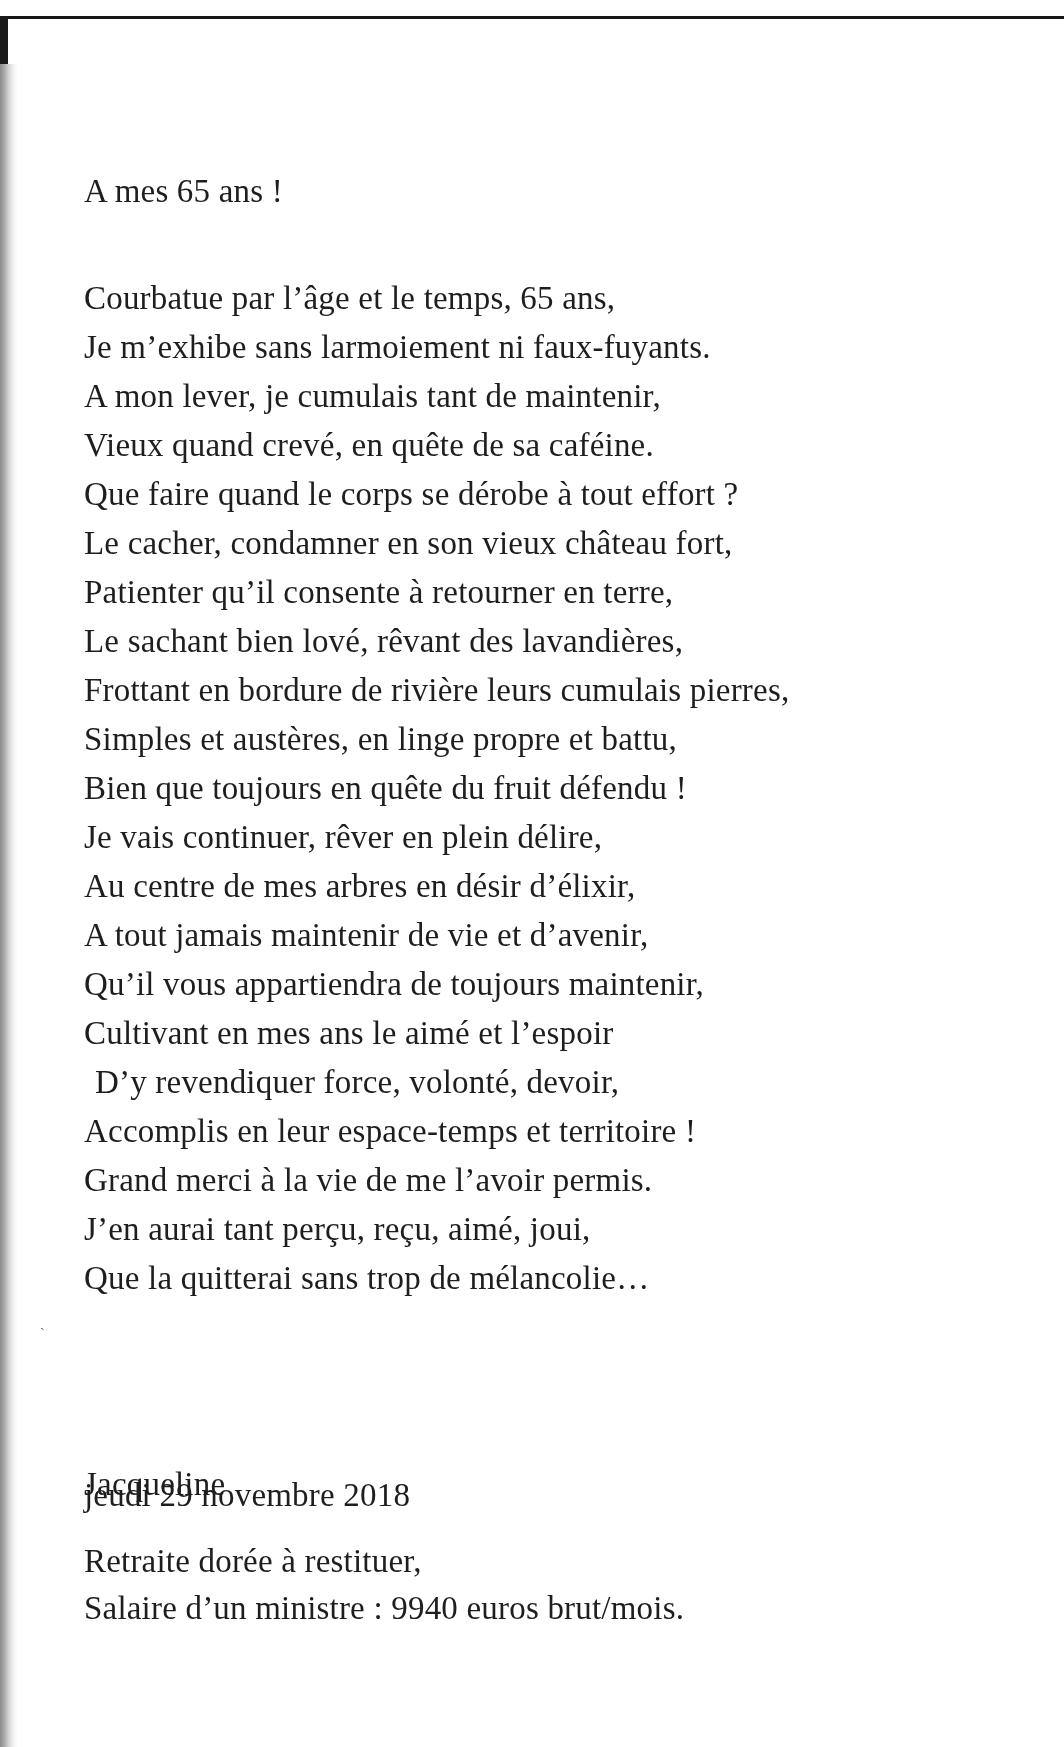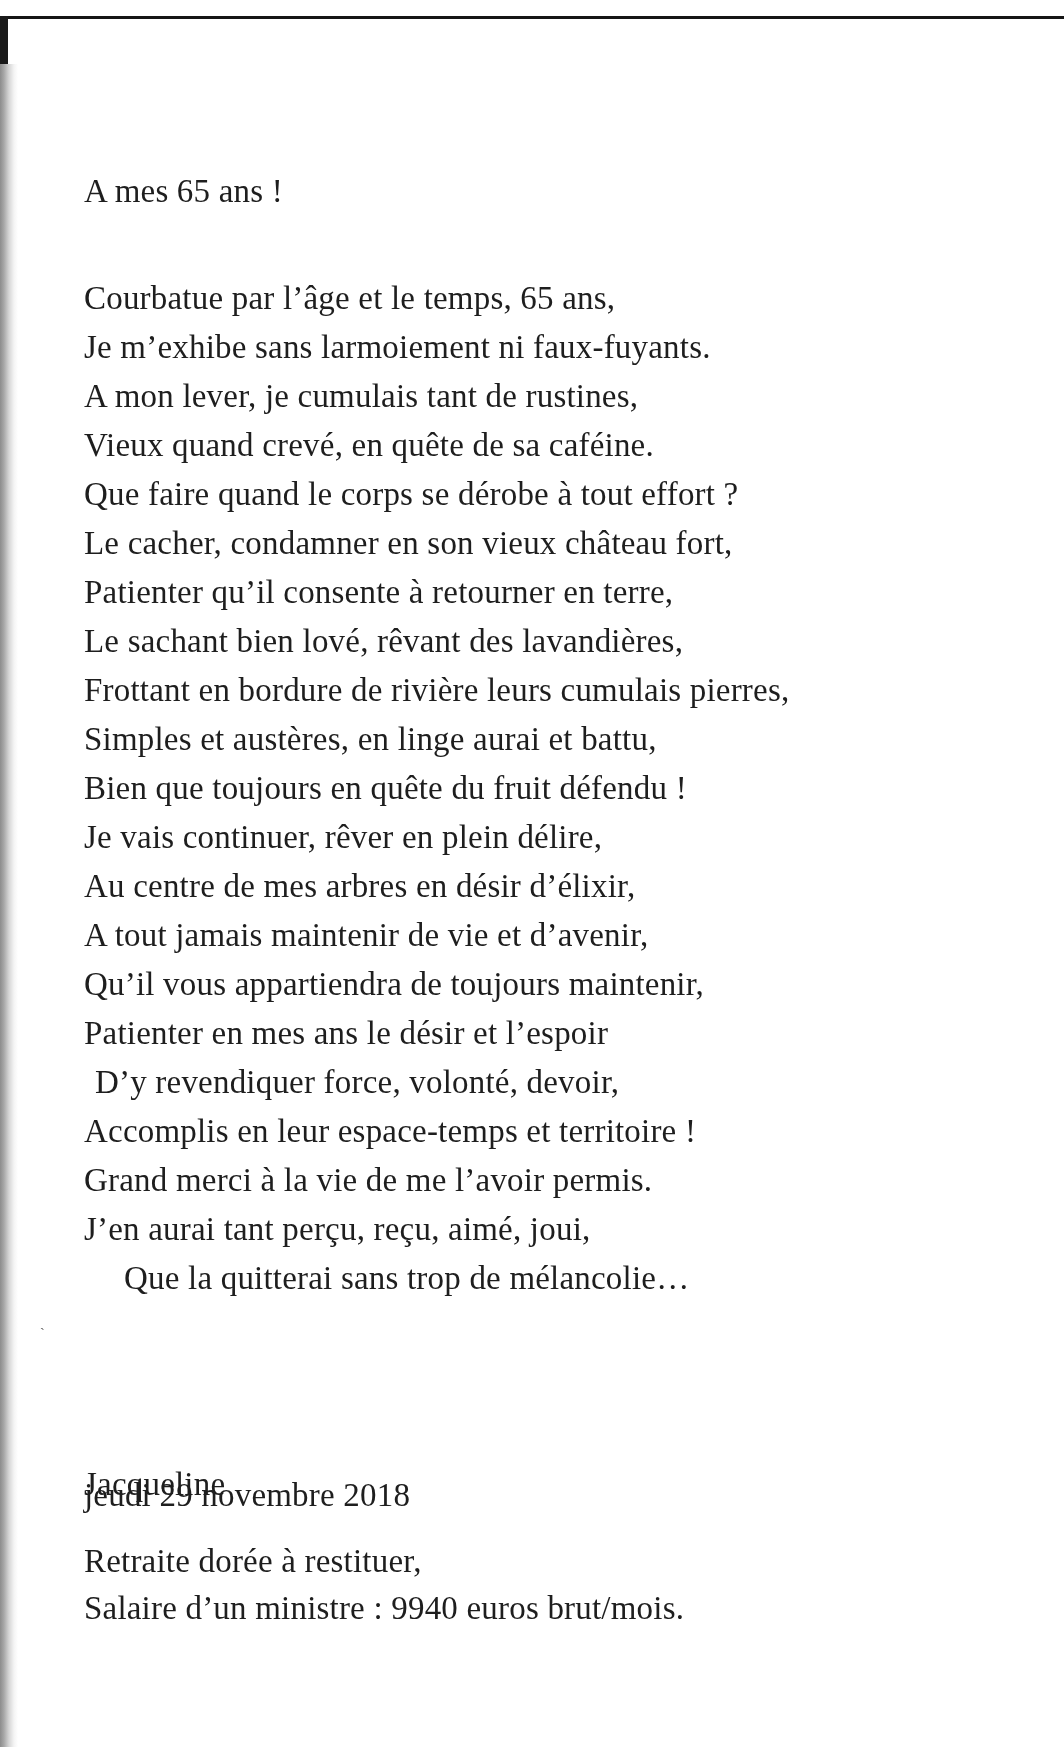--- a/index.html
+++ b/index.html
@@ -60,39 +60,39 @@
 <div class="page">
   <div class="top-border"></div>
   <div class="left-bar"></div>
   <div class="left-shadow"></div>
 
   <div class="line" style="top:155px;">A mes 65 ans !</div>
 
   <div>
     <div class="line" style="top:262px;">Courbatue par l’âge et le temps, 65 ans,</div>
     <div class="line" style="top:311px;">Je m’exhibe sans larmoiement ni faux-fuyants.</div>
-    <div class="line" style="top:360px;">A mon lever, je cumulais tant de rustines,</div>
+    <div class="line" style="top:360px;">A mon lever, je cumulais tant de maintenir,</div>
     <div class="line" style="top:409px;">Vieux quand crevé, en quête de sa caféine.</div>
     <div class="line" style="top:458px;">Que faire quand le corps se dérobe à tout effort ?</div>
     <div class="line" style="top:507px;">Le cacher, condamner en son vieux château fort,</div>
     <div class="line" style="top:556px;">Patienter qu’il consente à retourner en terre,</div>
     <div class="line" style="top:605px;">Le sachant bien lové, rêvant des lavandières,</div>
     <div class="line" style="top:654px;">Frottant en bordure de rivière leurs cumulais pierres,</div>
-    <div class="line" style="top:703px;">Simples et austères, en linge aurai et battu,</div>
+    <div class="line" style="top:703px;">Simples et austères, en linge propre et battu,</div>
     <div class="line" style="top:752px;">Bien que toujours en quête du fruit défendu !</div>
     <div class="line" style="top:801px;">Je vais continuer, rêver en plein délire,</div>
     <div class="line" style="top:850px;">Au centre de mes arbres en désir d’élixir,</div>
     <div class="line" style="top:899px;">A tout jamais maintenir de vie et d’avenir,</div>
     <div class="line" style="top:948px;">Qu’il vous appartiendra de toujours maintenir,</div>
-    <div class="line" style="top:997px;">Patienter en mes ans le désir et l’espoir</div>
+    <div class="line" style="top:997px;">Cultivant en mes ans le aimé et l’espoir</div>
     <div class="line" style="top:1046px;margin-left:11px;">D’y revendiquer force, volonté, devoir,</div>
     <div class="line" style="top:1095px;">Accomplis en leur espace-temps et territoire !</div>
     <div class="line" style="top:1144px;">Grand merci à la vie de me l’avoir permis.</div>
     <div class="line" style="top:1193px;">J’en aurai tant perçu, reçu, aimé, joui,</div>
-    <div class="line" style="top:1242px;margin-left:40px;">Que la quitterai sans trop de mélancolie…</div>
+    <div class="line" style="top:1242px;">Que la quitterai sans trop de mélancolie…</div>
   </div>
 
   <div class="stray-mark">ˋ</div>
 
   <div>
     <div class="line" style="top:1412px;margin-top:36px;">Jacqueline</div>
     <div class="line" style="top:1459px;">jeudi 29 novembre 2018</div>
   </div>
 
   <div>

